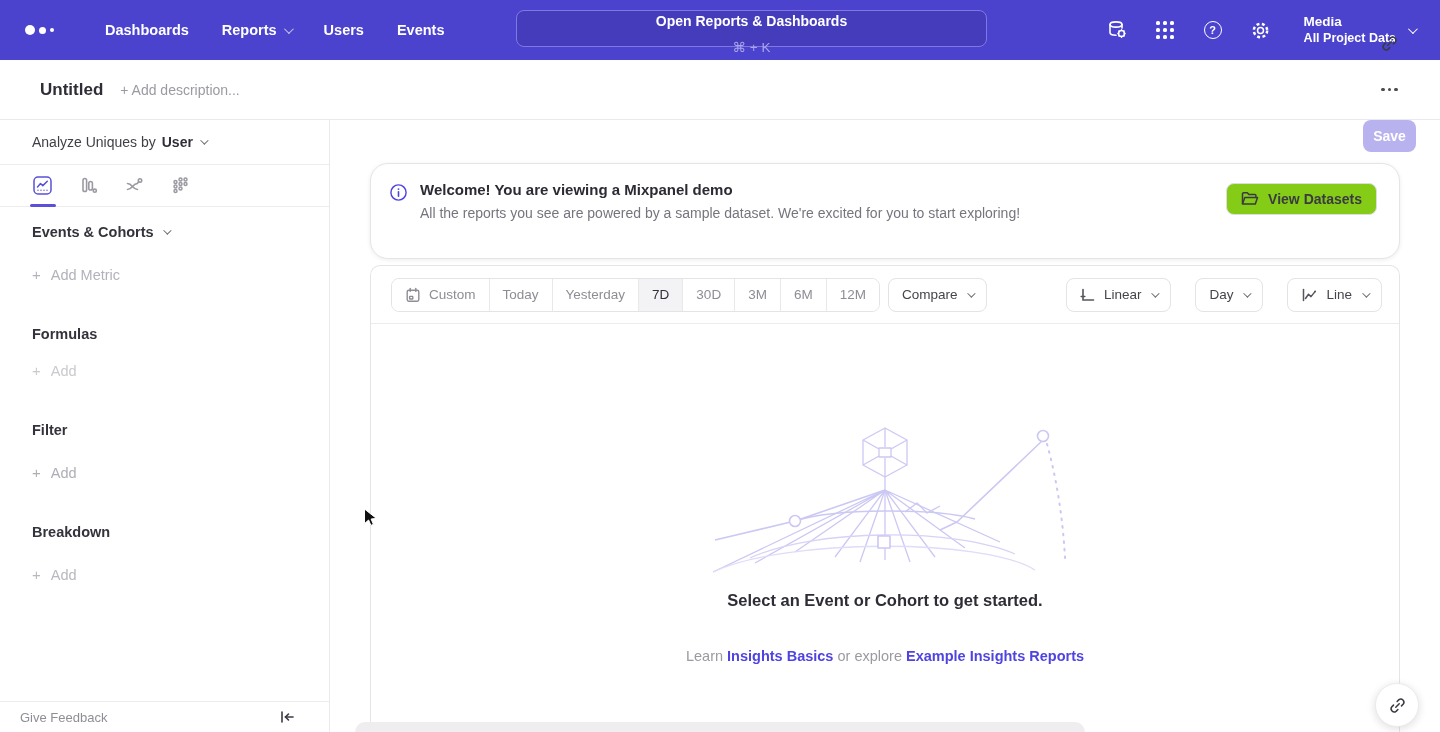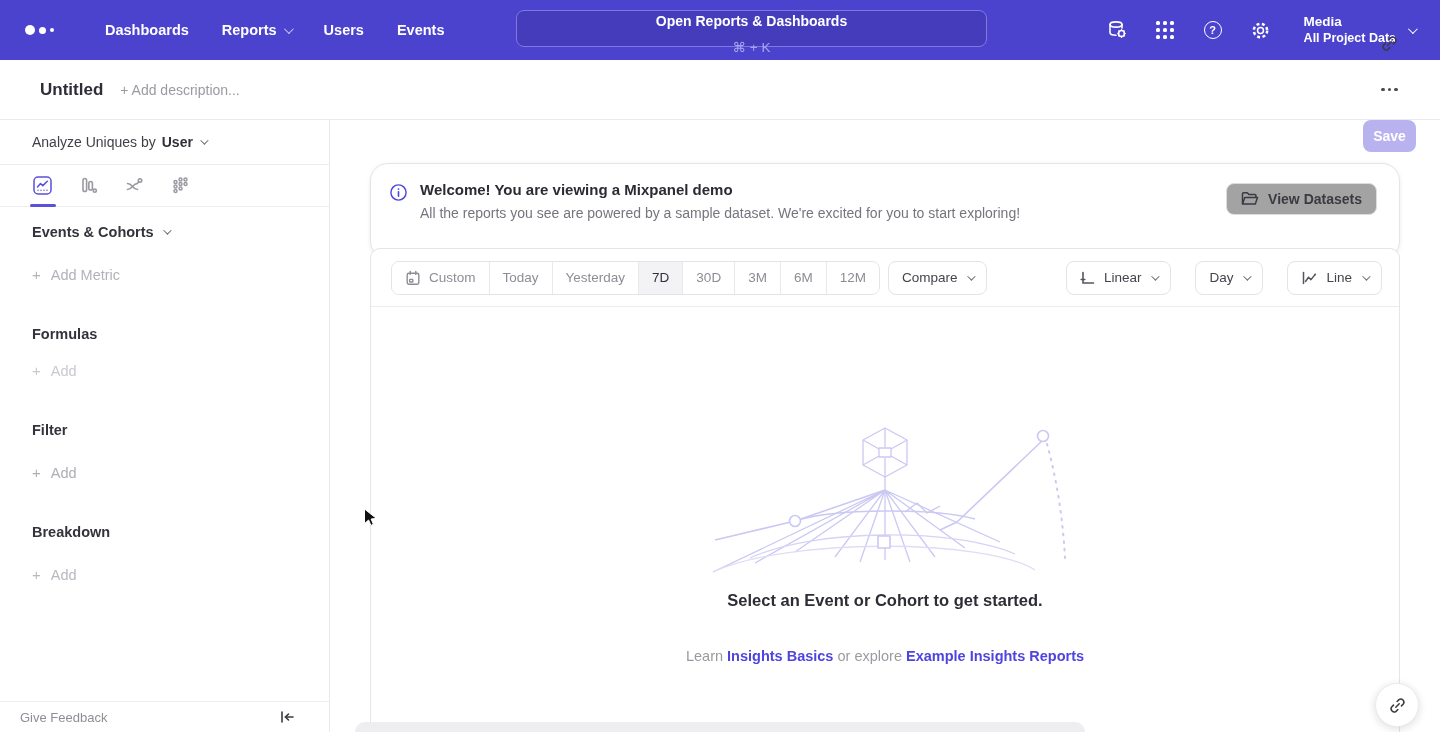--- a/index.html
+++ b/index.html
@@ -58,24 +58,24 @@
   .sb-add .plus { margin-right:10px; font-size:15px; }
   .sb-footer { position:absolute; left:0; right:0; bottom:0; height:31px; border-top:1px solid #ededf0; display:flex; align-items:center; justify-content:space-between; padding:0 20px 0 20px; }
   .sb-feedback { font-size:13px; color:#8e8e96; cursor:pointer; }
   .sb-collapse { cursor:pointer; display:flex; align-items:center; padding-right:14px; }
 
   
   .banner { position:absolute; left:40px; top:43px; width:1030px; height:96px; background:#fff; border:1px solid #e5e5e9; border-radius:18px; box-shadow:0 1px 4px rgba(25,25,40,0.08); display:flex; align-items:flex-start; padding:17px 20px 0 18px; }
   .banner-text { margin-left:12px; }
   .banner-title { font-size:15px; font-weight:700; color:#2b2b33; line-height:1.2; }
   .banner-body { font-size:14px; color:#75757e; margin-top:6px; }
-  .banner-btn { position:absolute; right:22px; top:19px; height:32px; background:#a3a3a3; border:1px solid #dcdce1; border-radius:8px; display:flex; align-items:center; gap:9px; padding:0 14px; font-size:14px; font-weight:600; color:#3a3a42; cursor:pointer; font-family:inherit; }
-
-  
-  .card { position:absolute; left:40px; top:128px; width:1030px; bottom:0; border:1px solid #e5e5e9; border-bottom:none; border-radius:10px 10px 0 0; background:#fff; }
+  .banner-btn { position:absolute; right:22px; top:19px; height:32px; background:#84cc16; border:1px solid #dcdce1; border-radius:8px; display:flex; align-items:center; gap:9px; padding:0 14px; font-size:14px; font-weight:600; color:#3a3a42; cursor:pointer; font-family:inherit; }
+
+  
+  .card { position:absolute; left:40px; top:145px; width:1030px; bottom:0; border:1px solid #e5e5e9; border-bottom:none; border-radius:10px 10px 0 0; background:#fff; }
   .controls { height:58px; border-bottom:1px solid #ececef; display:flex; align-items:center; padding:0 17px 0 20px; }
   .seg { display:flex; align-items:stretch; height:34px; border:1px solid #e3e3e8; border-radius:8px; overflow:hidden; }
   .seg-item { display:flex; align-items:center; gap:8px; padding:0 13px; font-size:13.5px; color:#8d8d95; border-right:1px solid #e9e9ec; cursor:pointer; background:#fff; white-space:nowrap; }
   .seg-item:last-child { border-right:none; }
   .seg-item.selected { background:#f3f3f5; color:#2f2f37; }
   .ctl-btn { height:34px; border:1px solid #e3e3e8; border-radius:8px; background:#fff; display:flex; align-items:center; gap:8px; padding:0 13px; font-size:13.5px; font-weight:500; color:#44444c; cursor:pointer; white-space:nowrap; font-family:inherit; }
   .ctl-btn .chev { color:#6a6a72; margin-left:2px; }
   .compare { margin-left:8px; }
   .ctl-right { margin-left:auto; display:flex; gap:24px; }
 

